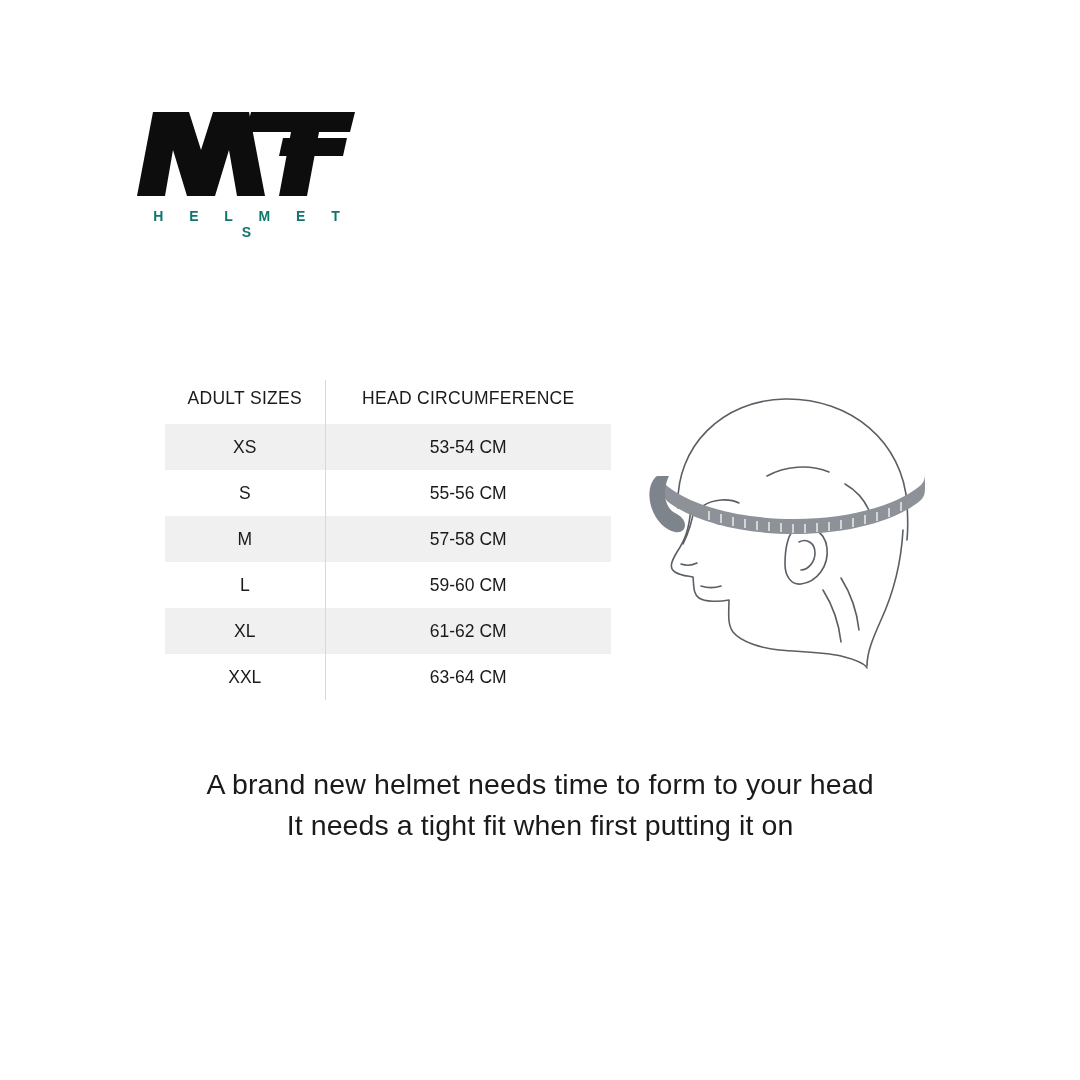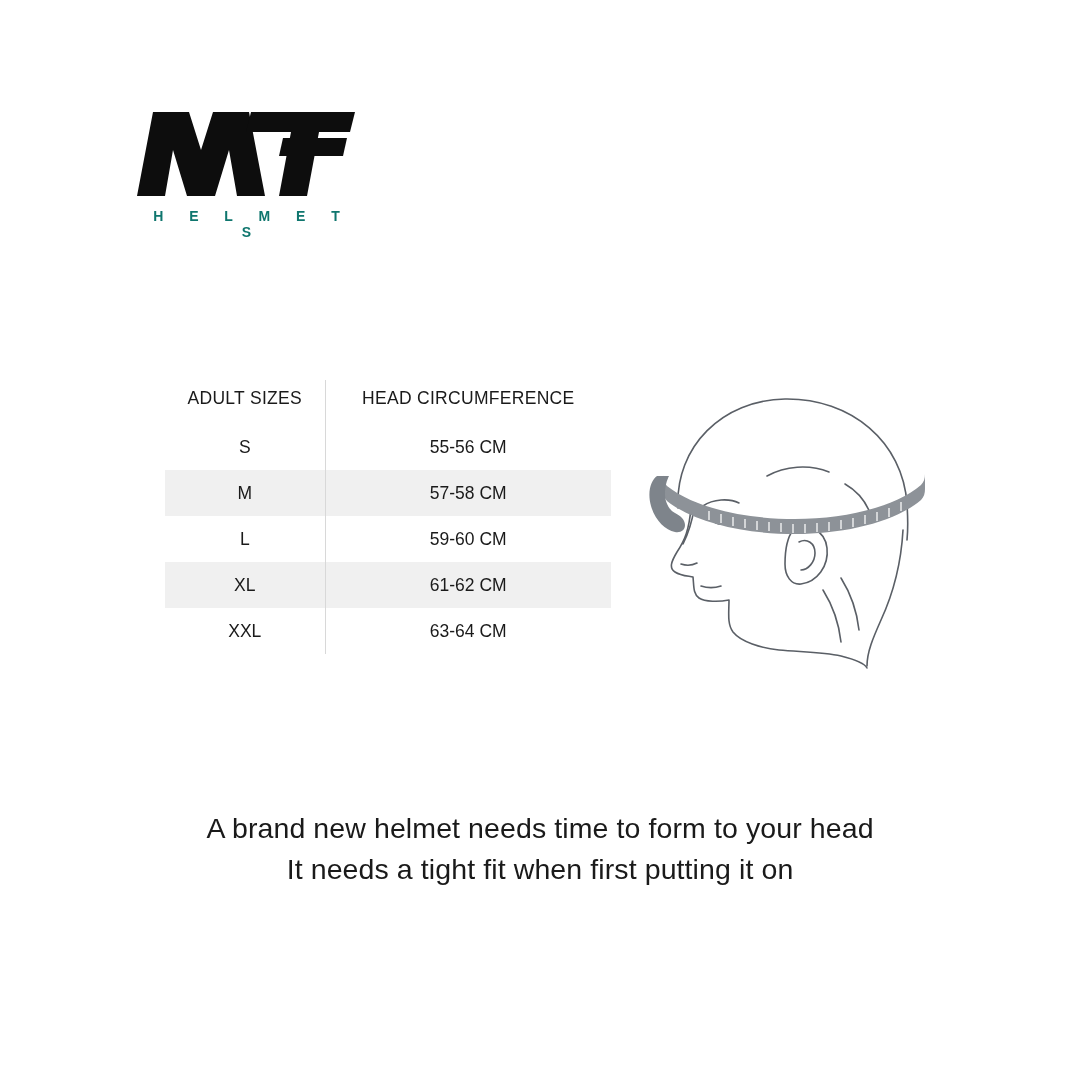--- a/index.html
+++ b/index.html
@@ -88,21 +88,21 @@
     top: 380px;
     width: 310px;
     height: 300px;
   }
   .head-figure svg { display: block; }
 
   
   .caption {
     position: absolute;
     left: 0;
-    top: 808px;
+    top: 764px;
     width: 1080px;
     text-align: center;
     line-height: 41px;
   }
   .caption div {
     font-size: 28.5px;
     font-weight: 400;
     color: #1a1a1a;
     letter-spacing: .1px;
   }
@@ -133,20 +133,24 @@
       <col class="col-size">
       <col class="col-circ">
     </colgroup>
     <thead>
       <tr>
         <th class="head-size">ADULT SIZES</th>
         <th>HEAD CIRCUMFERENCE</th>
       </tr>
     </thead>
     <tbody>
+      <tr class="alt">
+        <td class="cell-size">XS</td>
+        <td>53-54 CM</td>
+      </tr>
       <tr>
         <td class="cell-size">S</td>
         <td>55-56 CM</td>
       </tr>
       <tr class="alt">
         <td class="cell-size">M</td>
         <td>57-58 CM</td>
       </tr>
       <tr>
         <td class="cell-size">L</td>

